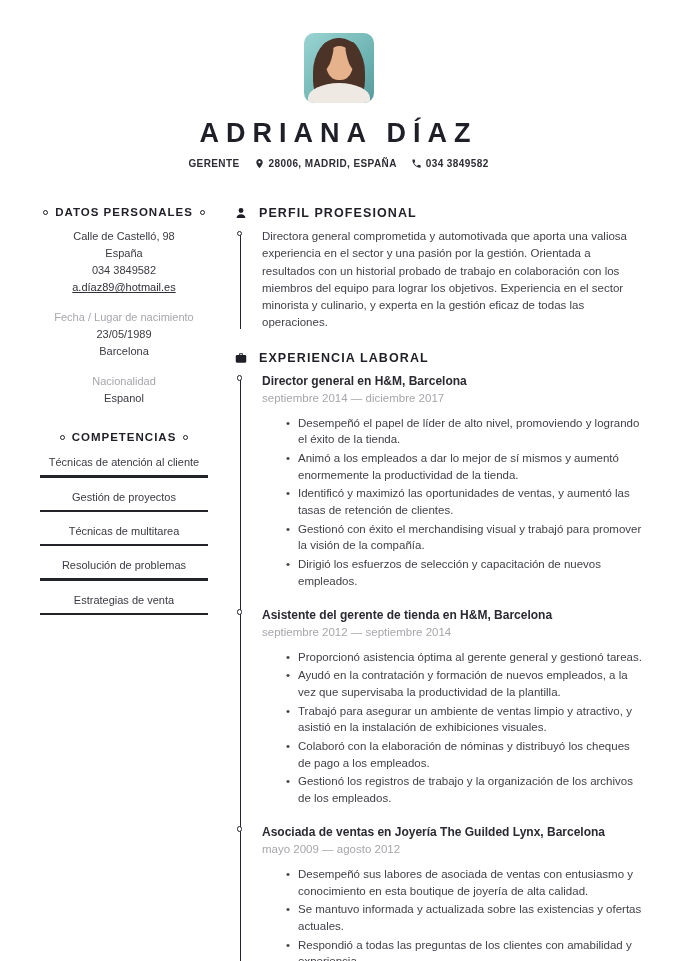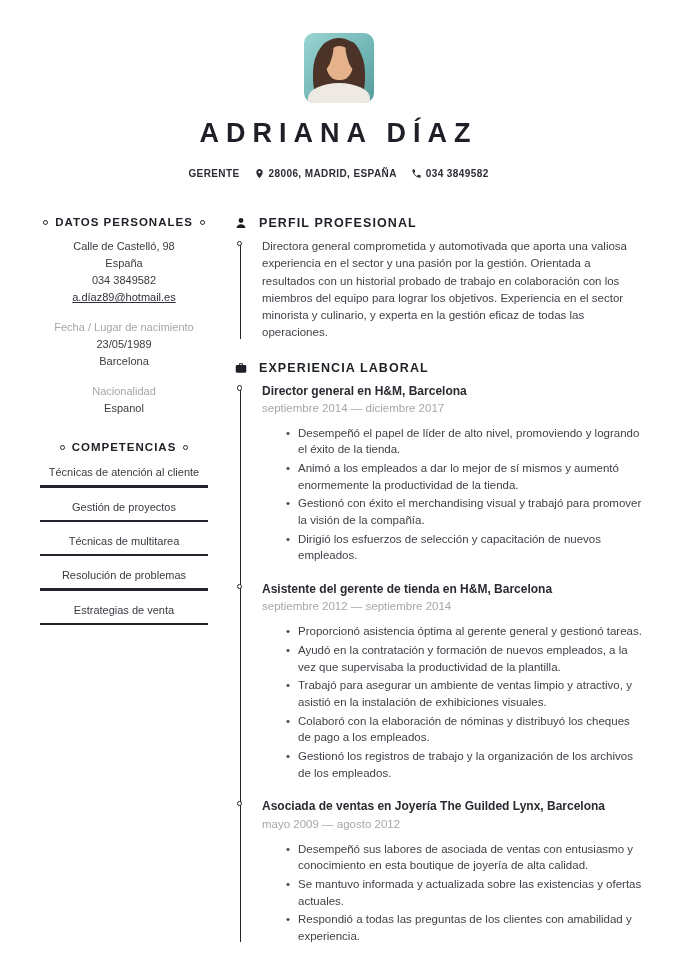--- a/index.html
+++ b/index.html
@@ -39,21 +39,21 @@
   }
   .photo .hair-front.r {
     left:auto; right:13px; transform:rotate(-14deg) scaleX(-1);
   }
   .name {
     margin-top:15px;
     font-size:27px; font-weight:600; letter-spacing:7px;
     color:#1f1f27; text-transform:uppercase;
   }
   .contact-row {
-    margin-top:19px;
+    margin-top:9px;
     display:flex; justify-content:center; align-items:center; gap:14px;
     font-size:10px; font-weight:700; letter-spacing:.4px; color:#2c2c34;
   }
   .contact-item { display:flex; align-items:center; gap:4px; }
   .cicon { width:11px; height:11px; fill:#2c2c34; flex:0 0 auto; }
 
   
   .columns { display:flex; margin-top:37px; padding:0 34px 0 40px; }
   .sidebar { width:168px; flex:0 0 168px; text-align:center; font-size:11px; }
   .main { flex:1; margin-left:26px; }
@@ -224,20 +224,21 @@
         <div class="timeline">
           <div class="tl-line"></div>
 
           <div class="entry">
             <span class="tl-dot"></span>
             <div class="entry-title">Director general  en H&amp;M, Barcelona</div>
             <div class="entry-dates">septiembre 2014 — diciembre 2017</div>
             <ul class="bullets">
               <li>Desempeñó el papel de líder de alto nivel, promoviendo y logrando el éxito de la tienda.</li>
               <li>Animó a los empleados a dar lo mejor de sí mismos y aumentó enormemente la productividad de la tienda.</li>
+              <li>Identificó y maximizó las oportunidades de ventas, y aumentó las tasas de retención de clientes.</li>
               <li>Gestionó con éxito el merchandising visual y trabajó para promover la visión de la compañía.</li>
               <li>Dirigió los esfuerzos de selección y capacitación de nuevos empleados.</li>
             </ul>
           </div>
 
           <div class="entry">
             <span class="tl-dot"></span>
             <div class="entry-title">Asistente del gerente de tienda en H&amp;M, Barcelona</div>
             <div class="entry-dates">septiembre 2012 — septiembre 2014</div>
             <ul class="bullets">

